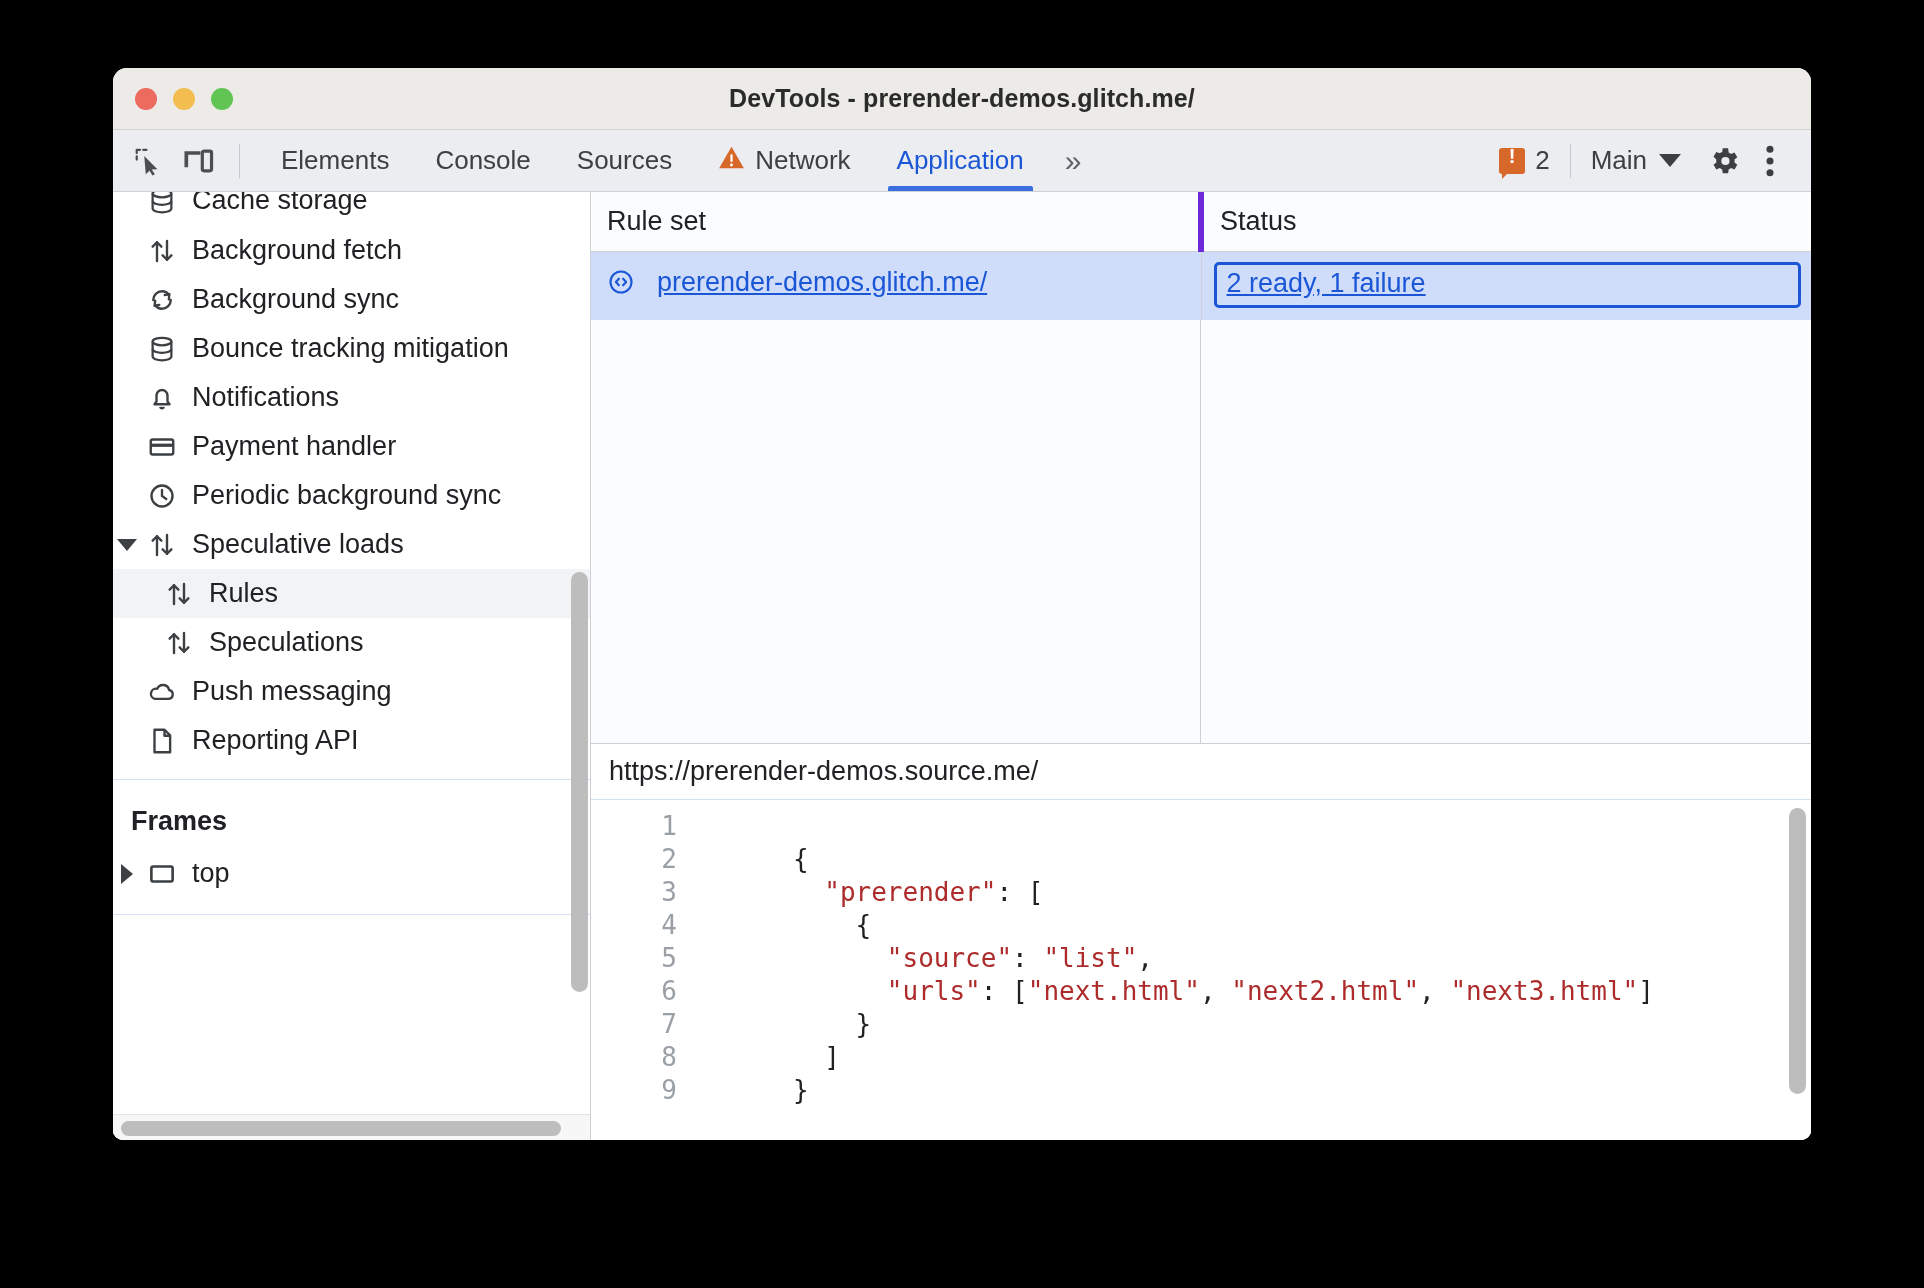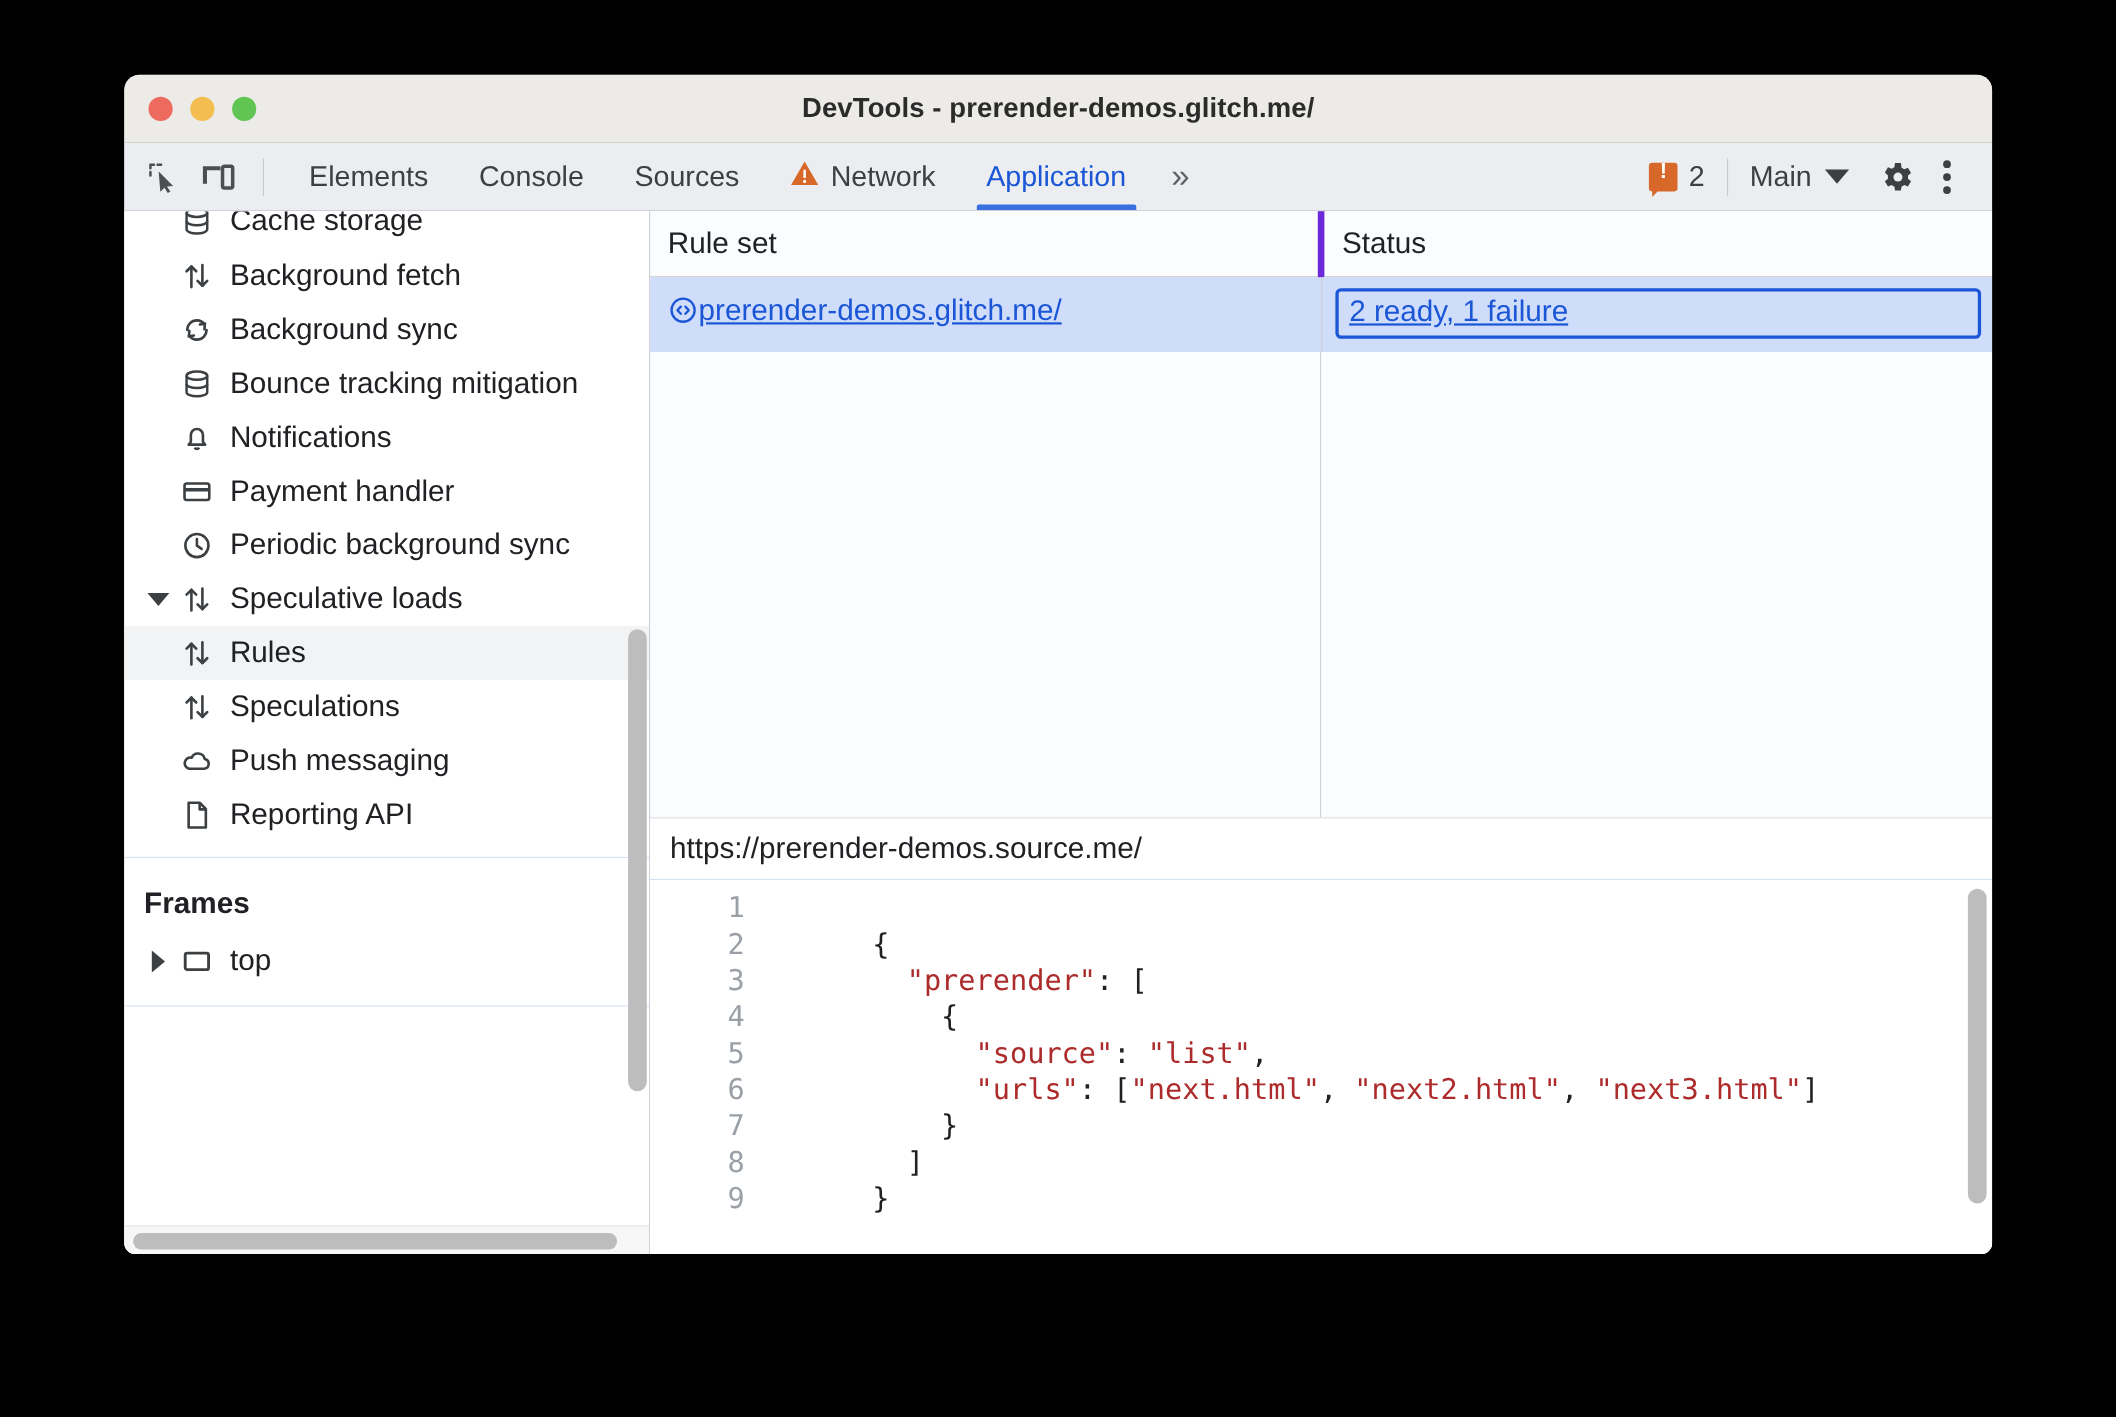--- a/index.html
+++ b/index.html
@@ -115,21 +115,21 @@
   }
   .sb-scroll { flex: 1; position: relative; overflow: hidden; padding-top: 0; }
   .sb-section { border-bottom: 1px solid #d6e0f5; padding-bottom: 16px; }
   .sb-section.first { padding-bottom: 14px; }
   .sb-head {
     font-size: 27px; font-weight: bold; color: #202124;
     padding: 26px 0 12px 18px;
   }
   .sb-item {
     display: flex; align-items: center;
-    height: 49px; padding-left: 18px;
+    height: 49px; padding-left: 1px;
     font-size: 27px; color: #202124;
     cursor: pointer; white-space: nowrap;
   }
   .sb-item.selected { background: #f1f3f4; }
   .sb-item .twisty {
     width: 26px; flex: 0 0 26px;
     display: flex; align-items: center; justify-content: center;
   }
   .sb-item .sb-ico {
     width: 44px; flex: 0 0 44px;
@@ -186,21 +186,21 @@
   table.grid td {
     font-size: 27px; padding: 10px 0 12px 16px;
     border-right: 1px solid #cdd0d6;
     vertical-align: middle;
   }
   table.grid td:last-child { border-right: none; }
   tr.row-selected td { background: #cfddfb; }
   .col-ruleset { width: 50%; }
   .cell-link {
     color: #1a56d6; text-decoration: underline; cursor: pointer;
-    display: inline-flex; align-items: center; gap: 0;
+    display: inline-flex; align-items: center; gap: 22px;
   }
   .code-ico { color: #1a56d6; display: inline-flex; }
   .status-cell-inner {
     display: inline-block;
     border: 3px solid #1a56d6; border-radius: 5px;
     padding: 3px 12px 6px 10px;
     margin-left: -4px;
     width: calc(100% - 6px);
   }
   .status-link { color: #1a56d6; text-decoration: underline; cursor: pointer; }

